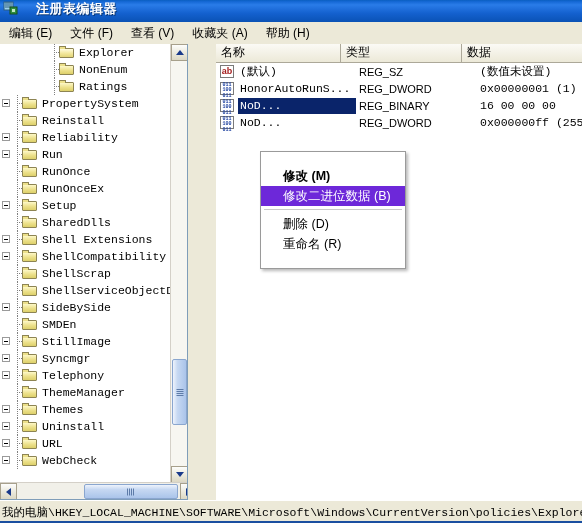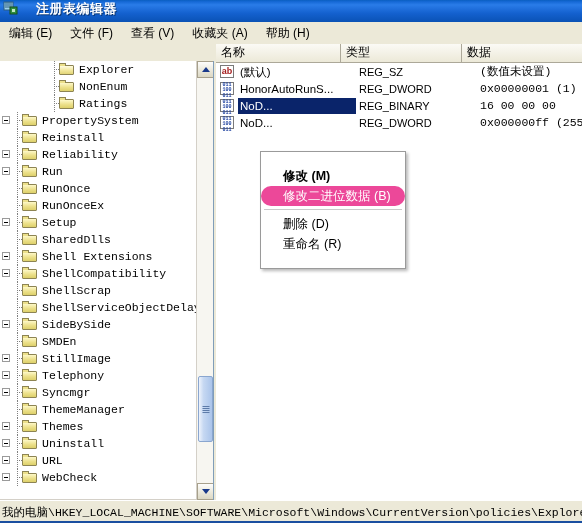--- a/index.html
+++ b/index.html
@@ -37,21 +37,21 @@
     padding:2px 9px;font-size:12px;color:#000;white-space:nowrap;cursor:default;
   }
 
   
   .client{
     position:absolute;left:0;top:44px;width:582px;height:456px;background:#ece9d8;
   }
 
   
   .tree-pane{
-    position:absolute;left:0;top:17px;width:214px;height:456px;
+    position:absolute;left:0;top:0;width:188px;height:456px;
     background:#ffffff;border:1px solid #7f9db9;border-top:none;border-left:none;
     box-sizing:border-box;overflow:hidden;
   }
   .tree-inner{position:absolute;left:0;top:0;width:196px;height:434px;overflow:hidden;}
   .tree-row{
     position:relative;height:17px;display:flex;align-items:center;
     white-space:nowrap;padding-left:2px;
   }
   .tw-expander{
     width:9px;height:9px;flex:0 0 auto;margin-right:2px;position:relative;
@@ -121,21 +121,21 @@
     position:absolute;left:2px;top:1px;width:12px;height:11px;
     font-family:"Liberation Sans",sans-serif;font-size:9px;font-weight:bold;
     color:#a62020;line-height:11px;text-align:center;
   }
   .vicon .bits{
     position:absolute;left:2px;top:1px;width:12px;height:11px;
     font-family:"Liberation Mono",monospace;font-size:5px;font-weight:bold;
     color:#1b3f9e;line-height:5.5px;letter-spacing:0px;text-align:center;
   }
   .cell-name{
-    width:118px;flex:0 0 auto;font-family:Liberation Sans, sans-serif;
+    width:118px;flex:0 0 auto;font-family:Liberation Mono, monospace;
     font-size:11.5px;color:#000;overflow:hidden;text-overflow:clip;
     padding:1px 2px;box-sizing:border-box;line-height:14px;
   }
   .cell-type{
     width:120px;flex:0 0 auto;font-family:Liberation Sans, sans-serif;
     font-size:11px;color:#000;padding-left:3px;box-sizing:border-box;line-height:14px;
   }
   .cell-data{
     flex:1 1 auto;font-family:"Liberation Mono","DejaVu Sans Mono",monospace;
     font-size:11.5px;color:#000;padding-left:4px;box-sizing:border-box;line-height:14px;
@@ -195,21 +195,21 @@
     position:absolute;left:260px;top:107px;width:146px;
     background:#ffffff;border:1px solid #9a9a9a;
     box-shadow:2px 2px 3px rgba(0,0,0,0.28);
     padding:14px 0;box-sizing:border-box;z-index:40;
   }
   .ctx-item{
     height:20px;line-height:20px;padding-left:22px;font-size:12.5px;color:#000;
     white-space:nowrap;cursor:default;position:relative;
   }
   .ctx-item.bold{font-weight:bold;}
-  .ctx-item.hl{background:#ec4899;color:#ffffff;border-radius:10px;}
+  .ctx-item.hl{background:#6d28d9;color:#ffffff;}
   .ctx-sep{height:1px;margin:3px 3px;background:#c9c9c9;border-bottom:1px solid #fff;}
 
   
   .statusbar{
     position:absolute;left:0;bottom:0;width:582px;height:23px;
     background:#ece9d8;border-top:1px solid #ffffff;
     display:flex;align-items:center;box-sizing:border-box;
   }
   .status-text{
     font-family:"Liberation Mono","DejaVu Sans Mono",monospace;
@@ -353,27 +353,27 @@
           <div class="tree-row">
             <span class="tw-expander has-box"></span>
             <span class="dotline"></span>
             <span class="folder"></span>
             <span class="tree-label">StillImage</span>
           </div>
           <div class="tree-row">
             <span class="tw-expander has-box"></span>
             <span class="dotline"></span>
             <span class="folder"></span>
+            <span class="tree-label">Syncmgr</span>
+          </div>
+          <div class="tree-row">
+            <span class="tw-expander has-box"></span>
+            <span class="dotline"></span>
+            <span class="folder"></span>
             <span class="tree-label">Telephony</span>
-          </div>
-          <div class="tree-row">
-            <span class="tw-expander has-box"></span>
-            <span class="dotline"></span>
-            <span class="folder"></span>
-            <span class="tree-label">Syncmgr</span>
           </div>
           <div class="tree-row">
             <span class="tw-expander"></span>
             <span class="dotline"></span>
             <span class="folder"></span>
             <span class="tree-label">ThemeManager</span>
           </div>
           <div class="tree-row">
             <span class="tw-expander has-box"></span>
             <span class="dotline"></span>

